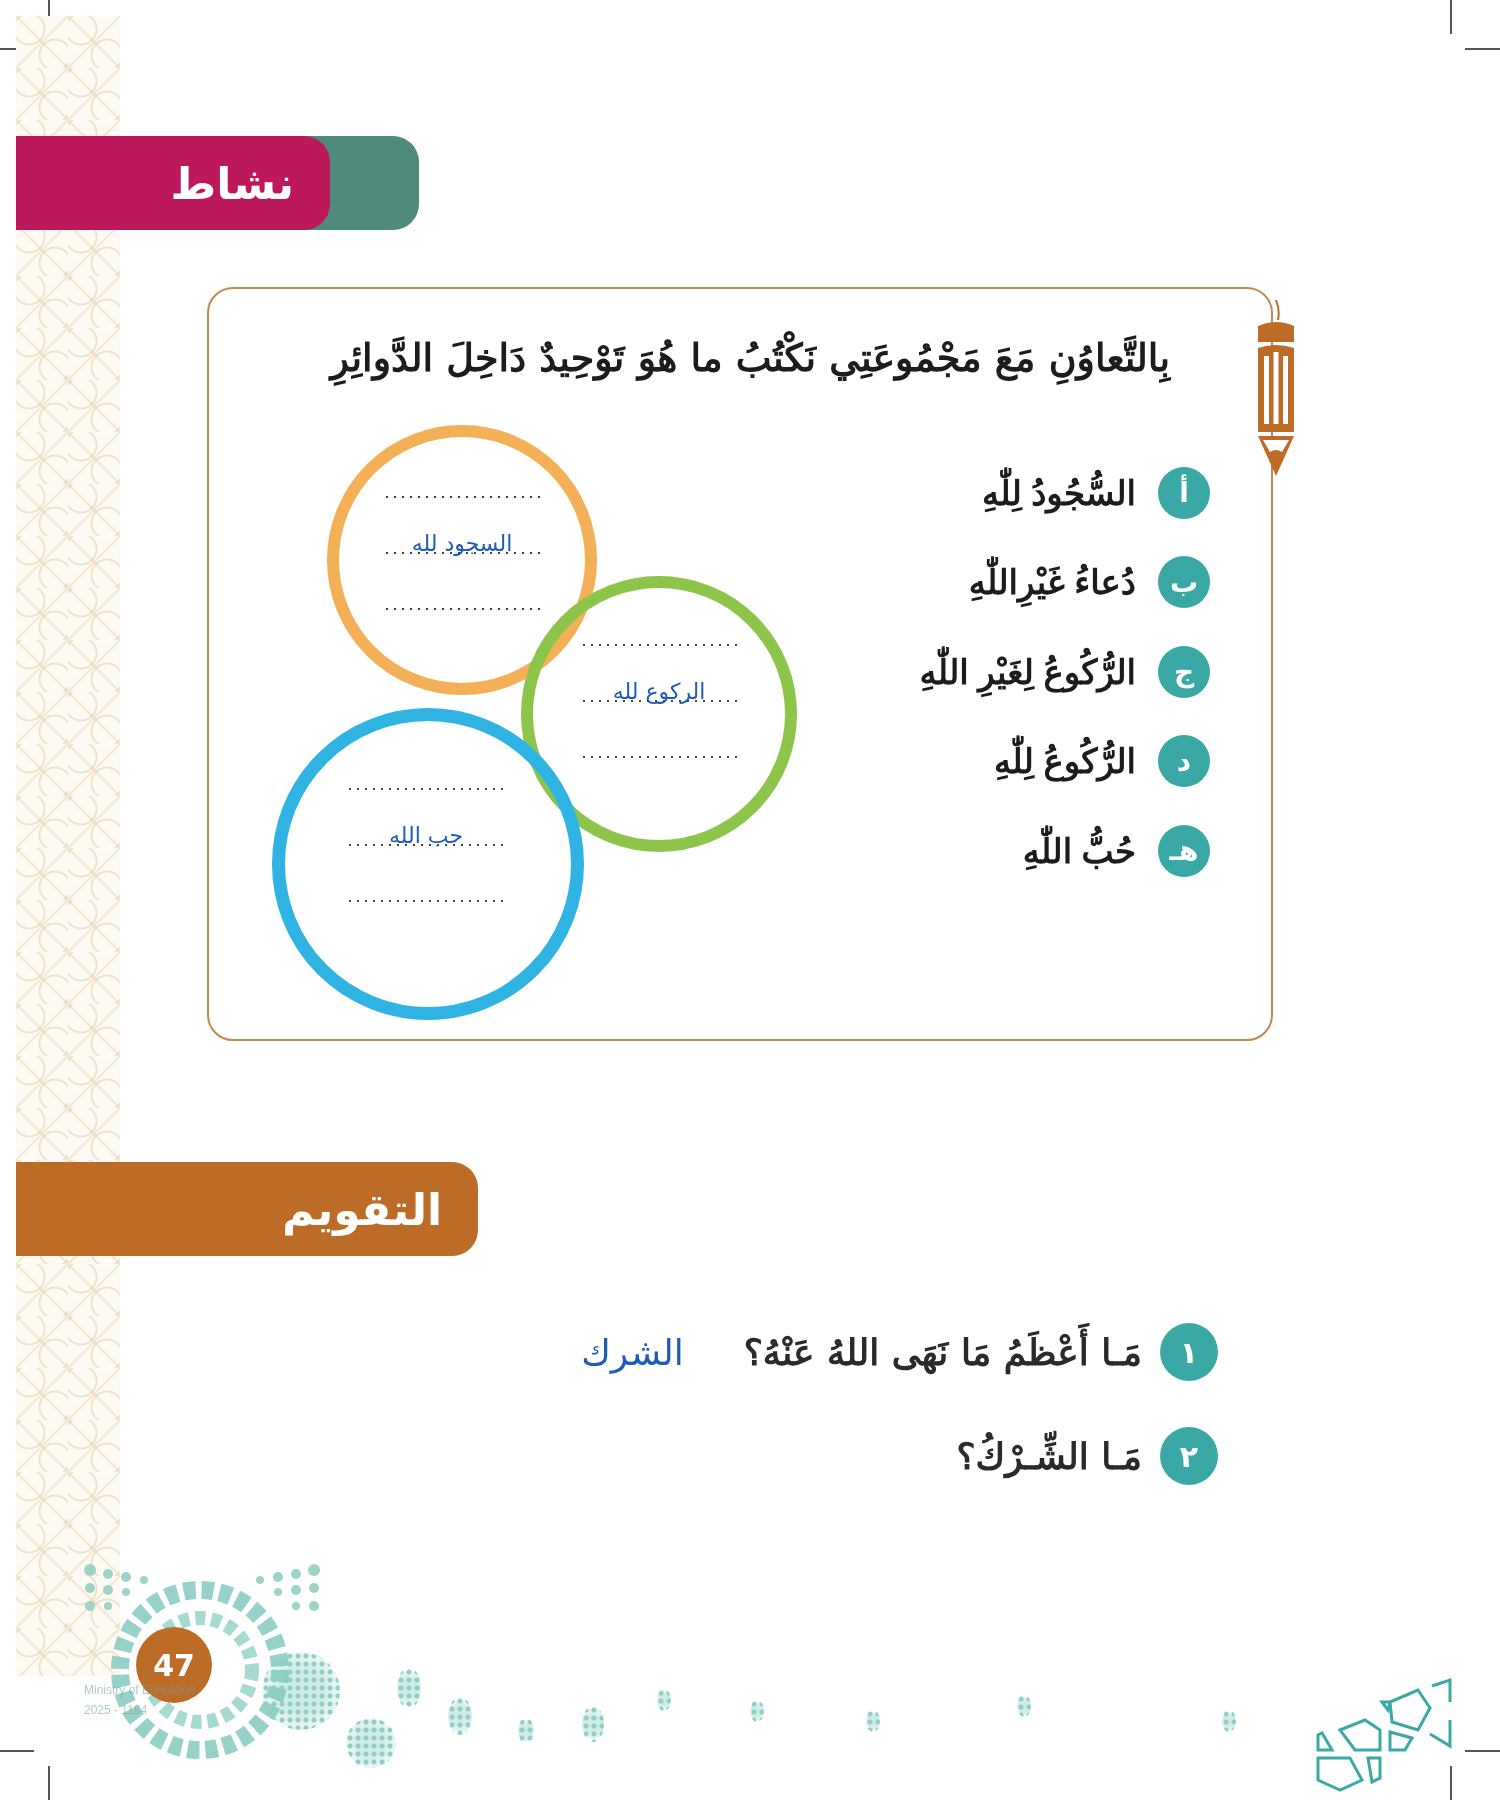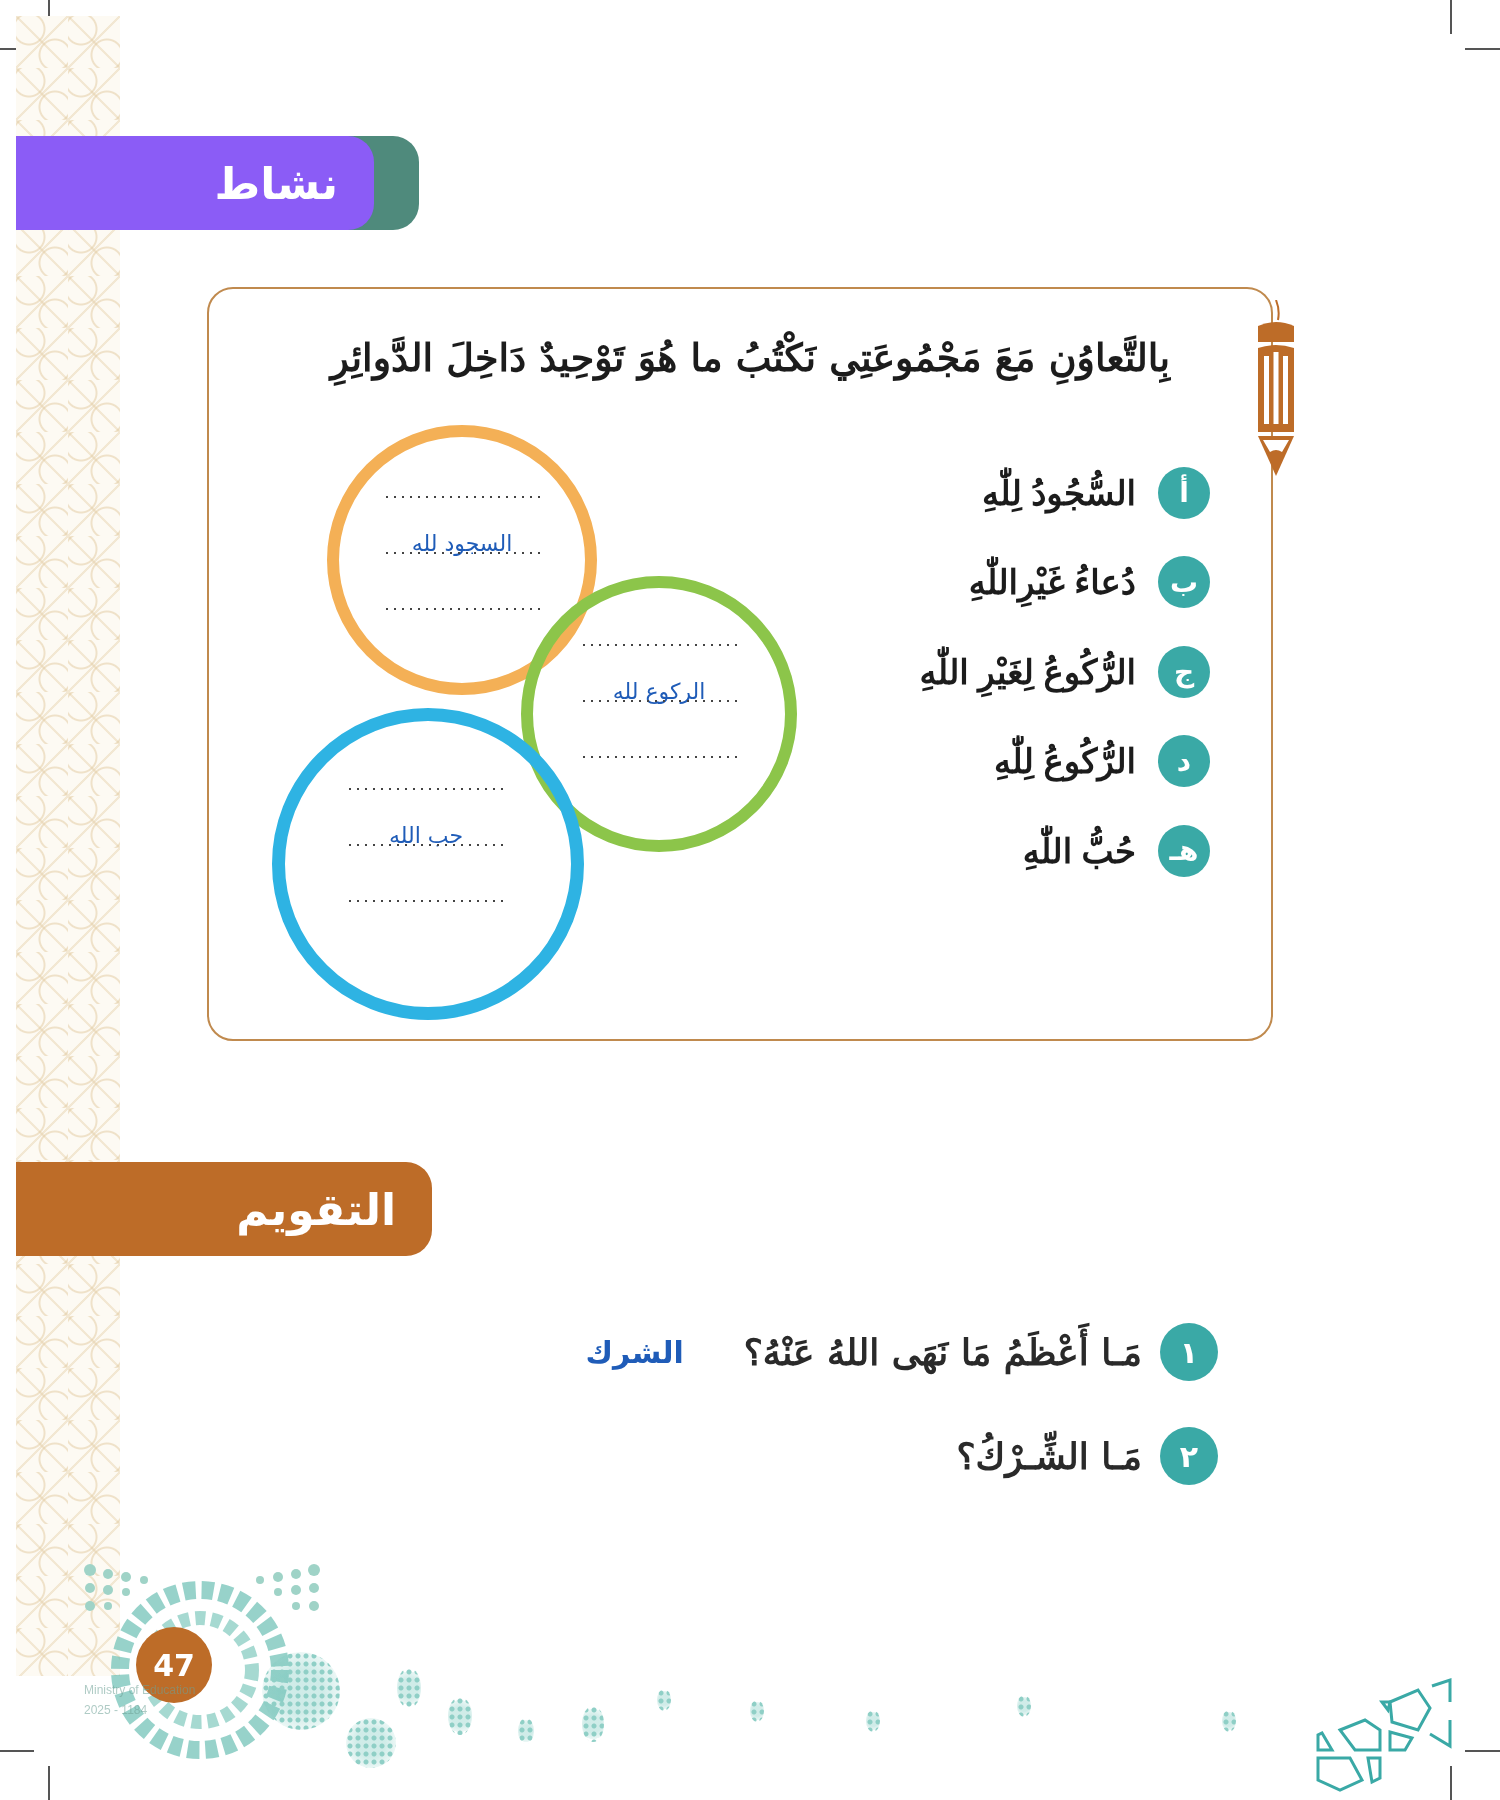--- a/index.html
+++ b/index.html
@@ -25,23 +25,23 @@
   }
   .banner-inner {
     position: absolute; left: 0; top: 0; bottom: 0;
     border-radius: 0 26px 26px 0;
     display: flex; align-items: center; justify-content: flex-end;
     padding-right: 36px; box-sizing: border-box;
     color: #fff; font-weight: bold; font-size: 44px;
     font-family: "DejaVu Sans", sans-serif;
   }
   .activity-banner { top: 136px; width: 403px; background: #4f8a7c; }
-  .activity-banner .banner-inner { width: 358px; background: #8b5cf6; }
+  .activity-banner .banner-inner { width: 314px; background: #be185d; }
   .eval-banner { top: 1162px; width: 408px; background: #7a4a1a; }
-  .eval-banner .banner-inner { width: 416px; background: #bd6c28; }
+  .eval-banner .banner-inner { width: 462px; background: #bd6c28; }
 
   .activity-box {
     position: absolute; left: 207px; top: 287px; width: 1066px; height: 754px;
     border: 2px solid #c08a4e; border-radius: 26px; box-sizing: border-box;
     background: #fff;
   }
   .pencil { position: absolute; left: 1254px; top: 300px; width: 44px; height: 176px; }
 
   .instruction {
     position: absolute; right: 330px; top: 335px; width: 900px;
@@ -88,21 +88,21 @@
 
   .questions { position: absolute; right: 282px; top: 1300px; width: 900px; direction: rtl; }
   .q { display: flex; align-items: center; height: 104px; }
   .q .num {
     width: 58px; height: 58px; border-radius: 50%; background: #3aa9a6;
     color: #fff; font-weight: bold; font-size: 30px;
     display: flex; align-items: center; justify-content: center;
     margin-left: 18px; flex-shrink: 0;
   }
   .q .qtxt { font-family: "DejaVu Serif", serif; font-weight: bold; font-size: 36px; color: #2a2a2a; }
-  .q .answer { font-family: "DejaVu Sans", sans-serif; font-weight: bold; font-size: 30px; color: #1f5cb8; margin-right: 20px; }
+  .q .answer { font-family: "DejaVu Sans", sans-serif; font-weight: normal; font-size: 36px; color: #1f5cb8; margin-right: 20px; }
   .q1 .answer { margin-right: 60px; }
 
   .footer-logo { position: absolute; left: 80px; top: 1560px; width: 260px; height: 200px; }
   .page-num {
     position: absolute; left: 136px; top: 1627px; width: 76px; height: 76px;
     border-radius: 50%; background: #bd6c28; color: #fff;
     font-weight: bold; font-size: 30px;
     display: flex; align-items: center; justify-content: center;
   }
   .ministry-text {

